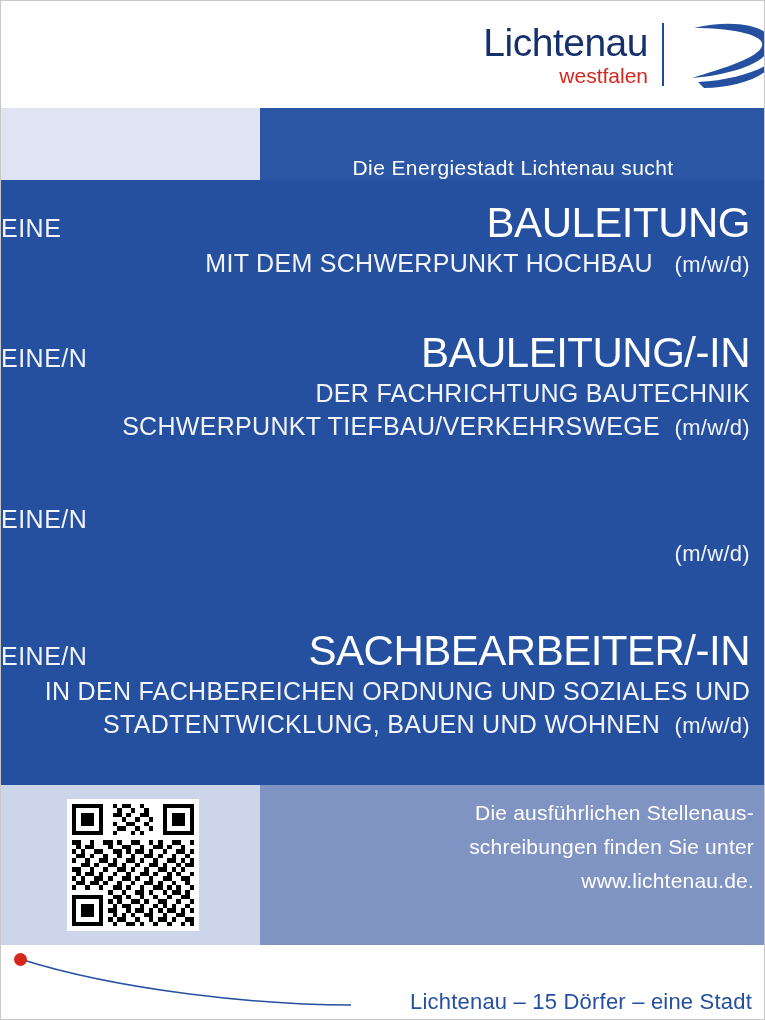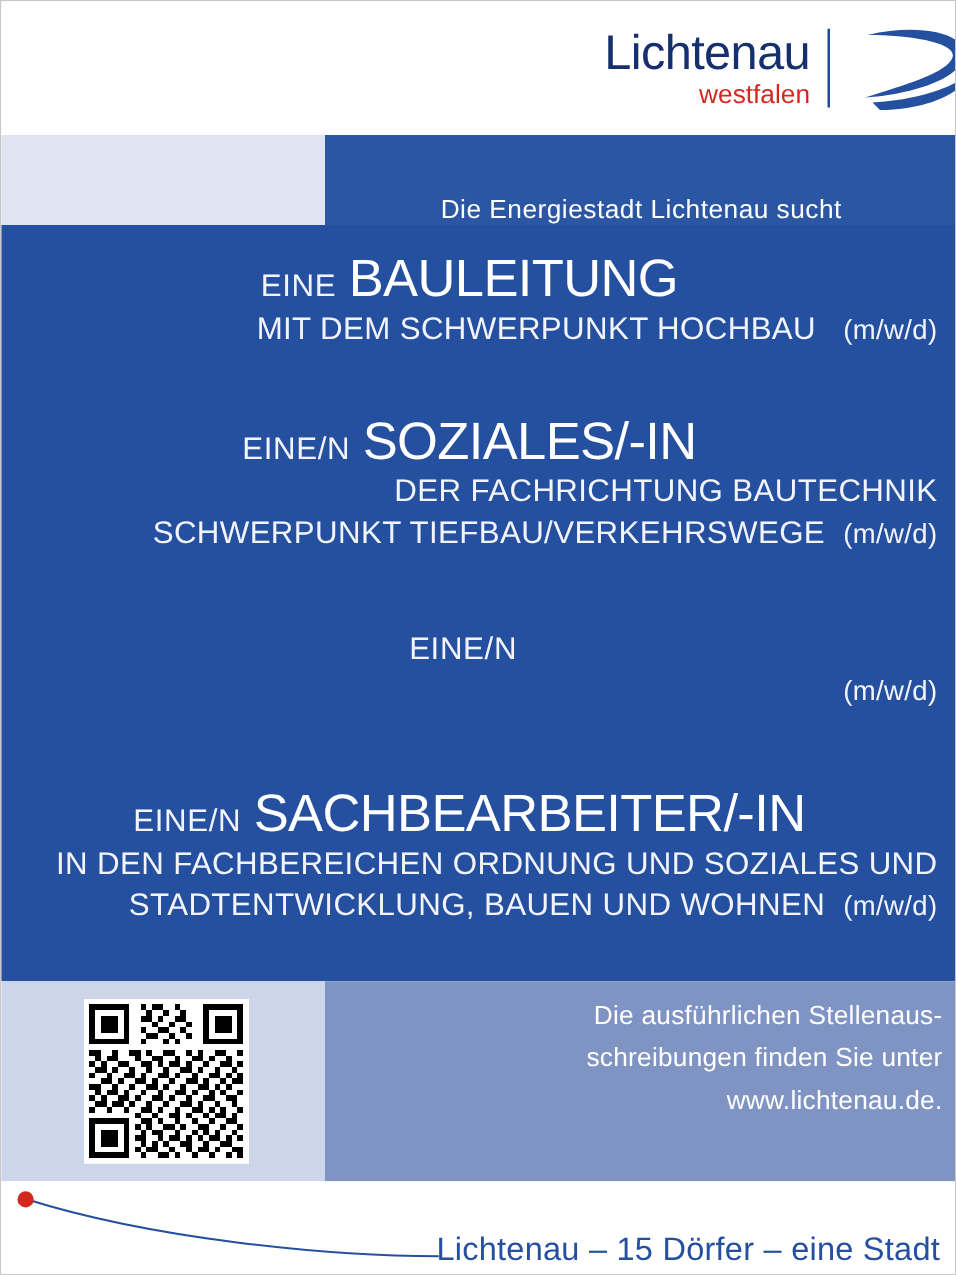--- a/index.html
+++ b/index.html
@@ -102,21 +102,21 @@
   }
 
   .job {
     text-align: right;
     padding-right: 16px;
     box-sizing: border-box;
   }
   .job .line-head {
     display: flex;
     align-items: baseline;
-    justify-content: center;
+    justify-content: space-between;
     white-space: nowrap;
   }
   .pre {
     font-size: 25px;
     letter-spacing: 0.5px;
     margin-right: 10px;
     text-transform: uppercase;
     color: #f2f4fa;
   }
   .big {
@@ -180,21 +180,21 @@
     left: 0; top: 944px;
     width: 765px;
     height: 76px;
     background: #ffffff;
   }
   .footer-text {
     position: absolute;
     right: 14px;
     bottom: 6px;
     color: #2550a0;
-    font-size: 26px;
+    font-size: 22px;
     letter-spacing: 0.2px;
   }
   .footer-dot {
     position: absolute;
     left: 13px;
     top: 8px;
     width: 13px;
     height: 13px;
     border-radius: 50%;
     background: #d6271f;
@@ -242,21 +242,21 @@
       </div>
       <div class="sub">
         <span>MIT DEM SCHWERPUNKT HOCHBAU</span>
         &nbsp;&nbsp;<span class="mwd">(m/w/d)</span>
       </div>
     </div>
 
     <div class="job" id="job-2">
       <div class="line-head">
         <span class="pre">EINE/N</span>
-        <span class="big">SOZIALES/-IN</span>
+        <span class="big">BAULEITUNG/-IN</span>
       </div>
       <div class="sub">
         <span>DER FACHRICHTUNG BAUTECHNIK</span>
       </div>
       <div class="sub">
         <span>SCHWERPUNKT TIEFBAU/VERKEHRSWEGE</span>
         &nbsp;<span class="mwd">(m/w/d)</span>
       </div>
     </div>
 

